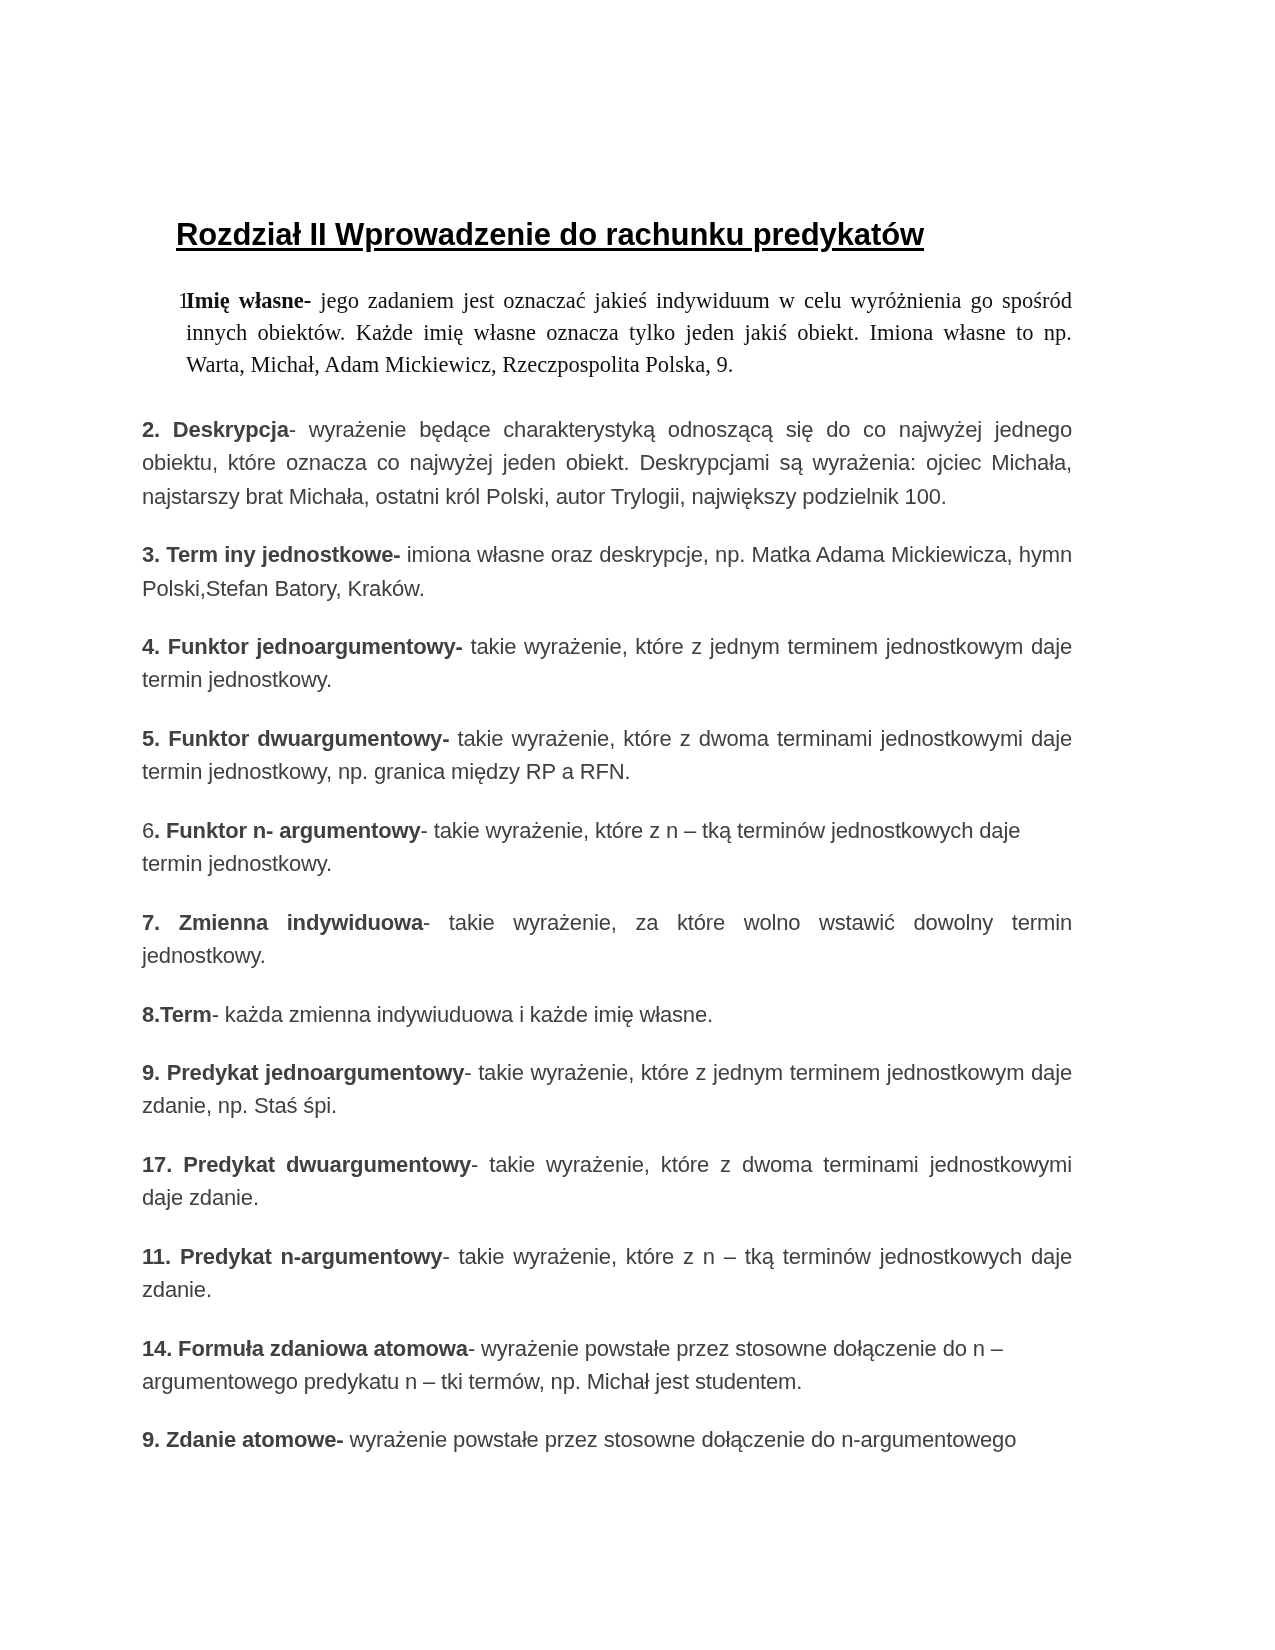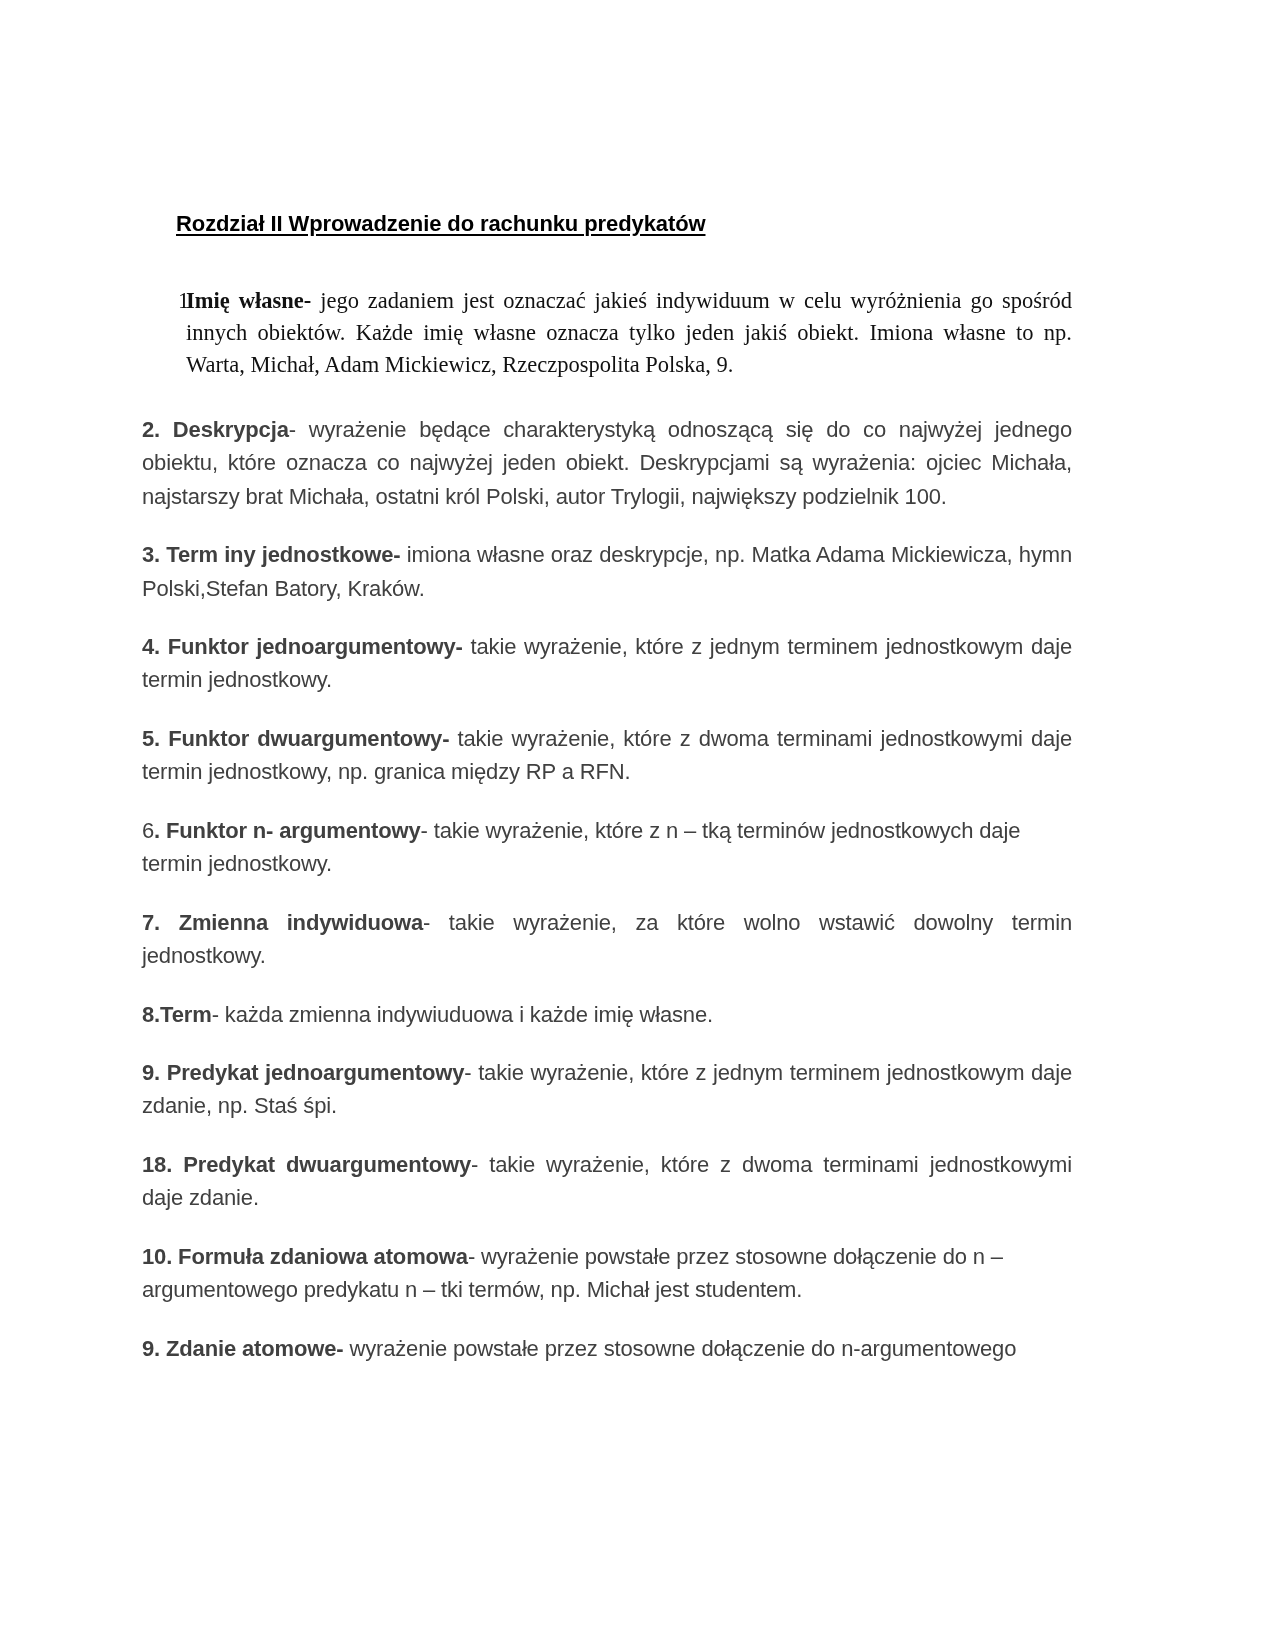--- a/index.html
+++ b/index.html
@@ -24,21 +24,21 @@
     overflow: hidden;
     background: #ffffff;
   }
 
   
   .doc-title {
     position: absolute;
     left: 176px;
     top: 196px;
     font-family: "Liberation Sans", sans-serif;
-    font-size: 22px;
+    font-size: 31px;
     font-weight: bold;
     letter-spacing: -0.1px;
     text-decoration: underline;
     text-underline-offset: 3px;
     white-space: nowrap;
   }
 
   
   .content {
     position: absolute;
@@ -119,21 +119,22 @@
     <p class="para justified"><b>5. </b><b>Funktor dwuargumentowy-</b><span> takie wyrażenie, które z dwoma terminami jednostkowymi daje termin jednostkowy, np. granica między RP a RFN.</span></p>
 
     <p class="para flush"><span>6</span><b>. Funktor n- argumentowy</b><span>- takie wyrażenie, które z n – tką terminów jednostkowych daje termin jednostkowy.</span></p>
 
     <p class="para justified"><b>7. </b><b>Zmienna indywiduowa</b><span>- takie wyrażenie, za które wolno wstawić dowolny termin jednostkowy.</span></p>
 
     <p class="para flush"><b>8.</b><b>Term</b><span>- każda zmienna indywiuduowa i każde imię własne.</span></p>
 
     <p class="para justified"><b>9. </b><b>Predykat jednoargumentowy</b><span>- takie wyrażenie, które z jednym terminem jednostkowym daje zdanie, np. Staś śpi.</span></p>
 
-    <p class="para justified"><b>18. </b><b>Predykat dwuargumentowy</b><span>- takie wyrażenie, które z dwoma terminami jednostkowymi daje zdanie.</span></p>
+    <p class="para justified"><b>17. </b><b>Predykat dwuargumentowy</b><span>- takie wyrażenie, które z dwoma terminami jednostkowymi daje zdanie.</span></p>
 
+    <p class="para justified"><b>11. </b><b>Predykat n-argumentowy</b><span>- takie wyrażenie, które z n – tką terminów jednostkowych daje zdanie.</span></p>
 
-    <p class="para flush"><b>10. </b><b>Formuła zdaniowa atomowa</b><span>- wyrażenie powstałe przez stosowne dołączenie do n – argumentowego predykatu n – tki termów, np. Michał jest studentem.</span></p>
+    <p class="para flush"><b>14. </b><b>Formuła zdaniowa atomowa</b><span>- wyrażenie powstałe przez stosowne dołączenie do n – argumentowego predykatu n – tki termów, np. Michał jest studentem.</span></p>
 
     <p class="para justified"><b>9. </b><b>Zdanie atomowe-</b><span> wyrażenie powstałe przez stosowne dołączenie do n-argumentowego</span></p>
 
   </div>
 </div>
 
 </body></html>

